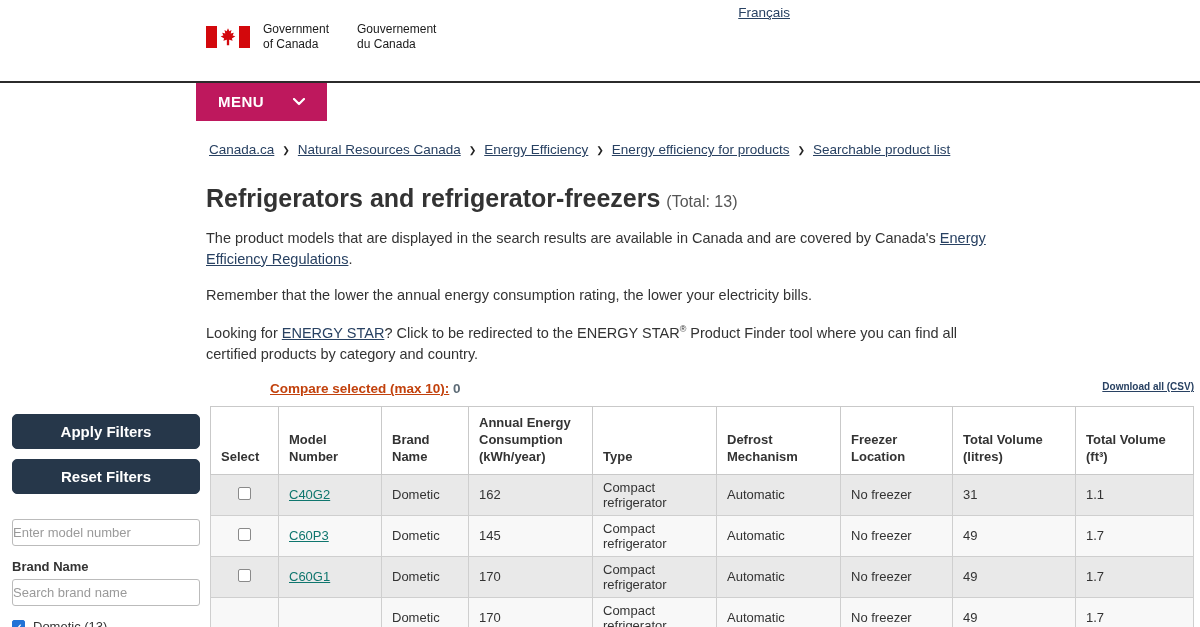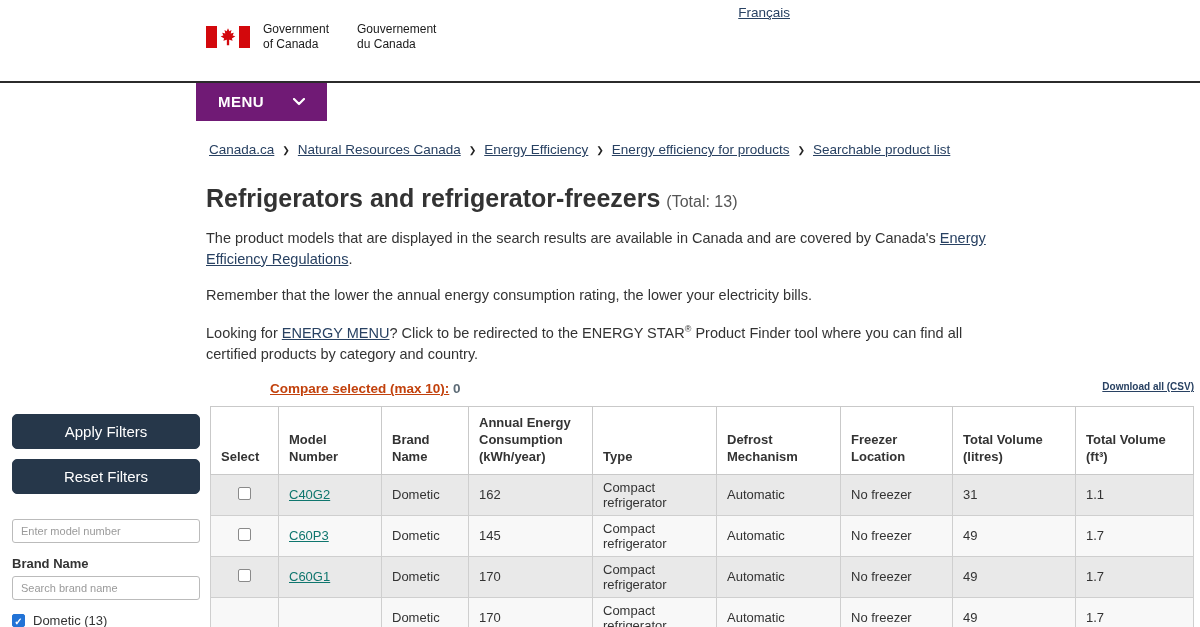--- a/index.html
+++ b/index.html
@@ -9,21 +9,21 @@
   
   .gc-header { border-bottom:2px solid #2b2b2b; height:83px; position:relative; }
   .gc-header-inner { margin-left:206px; width:789px; position:relative; height:100%; }
   .lang-link { position:absolute; top:5px; right:205px; font-size:13.5px;
     color:#284162; text-decoration:underline; }
   .signature { position:absolute; top:22px; left:0; display:flex; align-items:center; }
   .flag { width:44px; height:22px; margin-right:13px; flex:none; }
   .wordmark { display:flex; gap:28px; font-size:12px; line-height:1.22; color:#1a1a1a; }
 
   .menu-btn { margin-left:196px; display:inline-flex; align-items:center; gap:29px;
-    background:#701a75; color:#fff; border:none; padding:10px 22px 11px 22px;
+    background:#be185d; color:#fff; border:none; padding:10px 22px 11px 22px;
     font-family:inherit; font-size:15px; font-weight:bold; letter-spacing:.5px; cursor:pointer; }
   .menu-btn svg { width:12px; height:8px; }
 
   
   .breadcrumb { margin:21px 0 0 209px; font-size:13.5px; }
   .breadcrumb a { color:#284162; text-decoration:underline; }
   .bc-sep { font-size:9px; color:#222; margin:0 8px; vertical-align:1px; }
 
   
   .content { margin-left:206px; width:790px; }
@@ -39,22 +39,22 @@
     color:#5d6b76; }
   .compare-link a { color:#c2410c; text-decoration:underline;margin-top:12px; }
   .download-link { margin-left:auto; font-size:10px; font-weight:bold;
     color:#284162; text-decoration:underline; }
 
   
   .main { display:flex; align-items:flex-start; margin-top:10px; }
   .sidebar { flex:none; width:188px; margin-left:12px; margin-top:8px; }
   .filter-btn { display:block; width:100%; padding:8px 0; margin-bottom:10px;
     background:#26374A; color:#fff; border:1px solid #26374A; border-radius:5px;
-    font-family:inherit; font-size:15px; font-weight:normal; cursor:pointer; }
-  .text-input { width:100%; padding:5px 8px; font-family:inherit; font-size:11px;
+    font-family:inherit; font-size:15px; font-weight:bold; cursor:pointer; }
+  .text-input { width:100%; padding:5px 0; font-family:inherit; font-size:13px;
     border:1px solid #bbb; border-radius:3px; color:#333; background:#fff; }
   .text-input::placeholder { color:#9a9a9a; }
   .model-input { margin-top:15px; }
   .filter-label { display:block; font-size:13px; font-weight:bold; margin:13px 0 5px 0; }
   .checkbox-row { display:flex; align-items:center; gap:8px; margin-top:13px; font-size:13px; }
   .cb { width:13px; height:13px; border:1px solid #8a8a8a; border-radius:2px;
     background:#fff; display:inline-block; flex:none; cursor:pointer; }
   .cb.checked { background:#2273d6; border-color:#2273d6; color:#fff;
     font-size:10px; line-height:13px; text-align:center; font-weight:bold; }
 
@@ -106,21 +106,21 @@
 
 <nav class="breadcrumb" id="breadcrumb"><a href="#">Canada.ca</a><span class="bc-sep">❯</span><a href="#">Natural Resources Canada</a><span class="bc-sep">❯</span><a href="#">Energy Efficiency</a><span class="bc-sep">❯</span><a href="#">Energy efficiency for products</a><span class="bc-sep">❯</span><a href="#">Searchable product list</a></nav>
 
 
 <div class="content">
   <h1>
     <span>Refrigerators and refrigerator-freezers</span><span class="total">(Total: 13)</span>
   </h1>
   <p><span>The product models that are displayed in the search results are available in Canada and are covered by Canada's </span><a href="#">Energy Efficiency Regulations</a><span>.</span></p>
   <p>Remember that the lower the annual energy consumption rating, the lower your electricity bills.</p>
-  <p class="p3"><span>Looking for </span><a href="#">ENERGY MENU</a><span>? Click to be redirected to the ENERGY STAR</span><sup>®</sup><span> Product Finder tool where you can find all certified products by category and country.</span></p>
+  <p class="p3"><span>Looking for </span><a href="#">ENERGY STAR</a><span>? Click to be redirected to the ENERGY STAR</span><sup>®</sup><span> Product Finder tool where you can find all certified products by category and country.</span></p>
 </div>
 
 <div class="links-row">
   <span class="compare-link"><a href="#">Compare selected (max 10):</a>
     <span>0</span></span>
   <a href="#" class="download-link">Download all (CSV)</a>
 </div>
 
 
 <div class="main">

